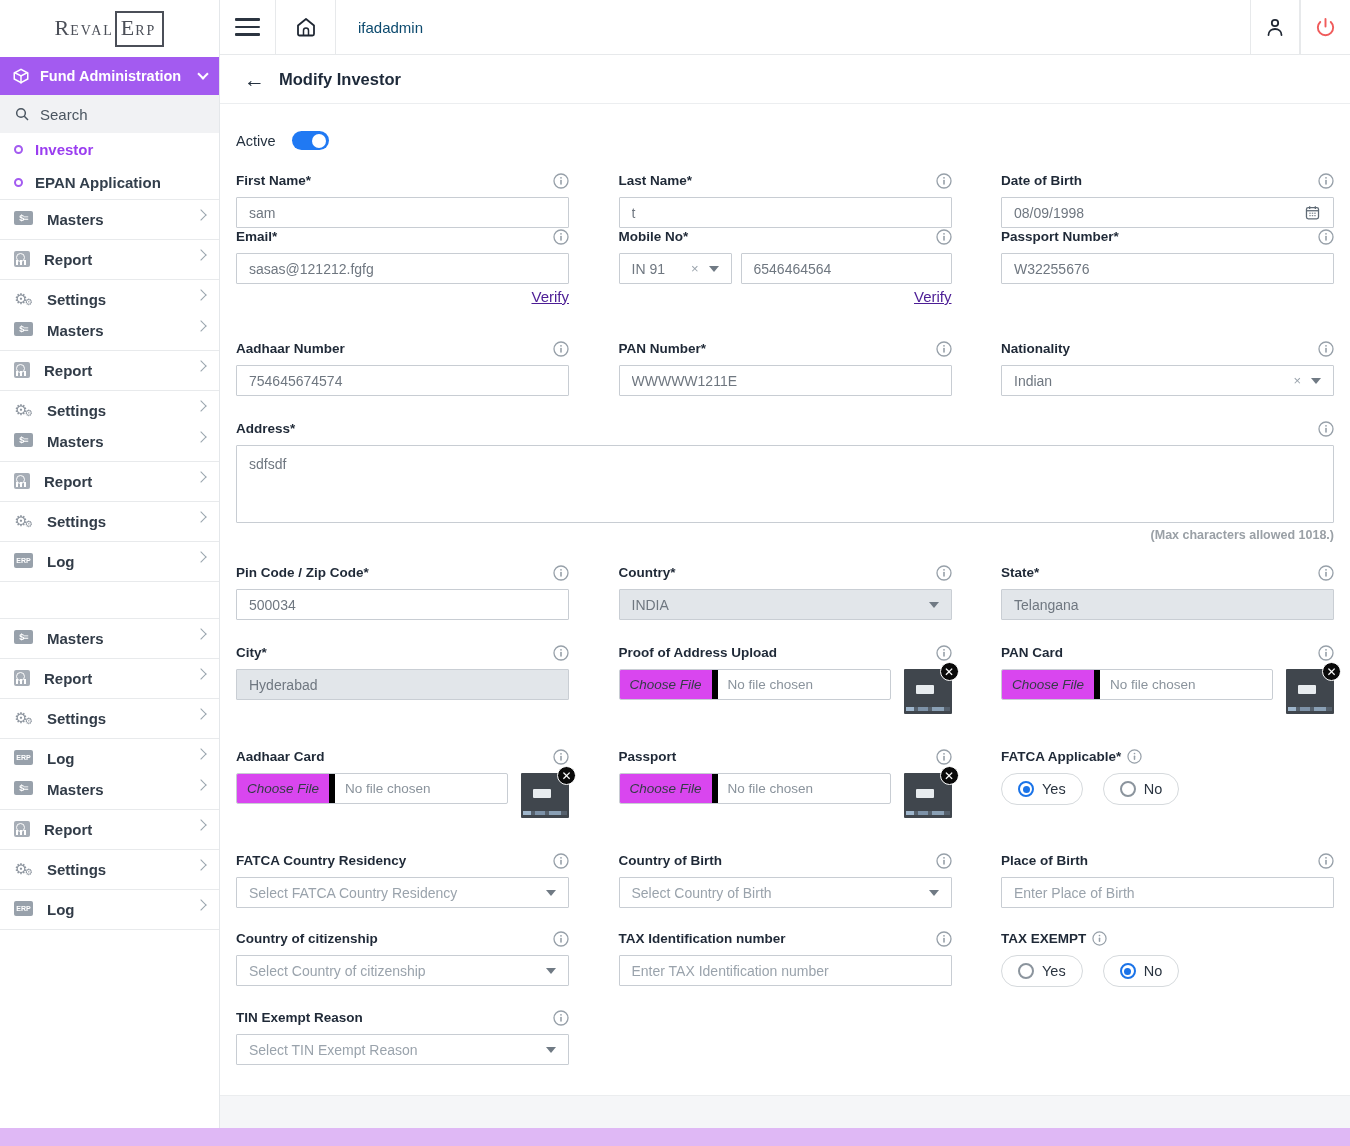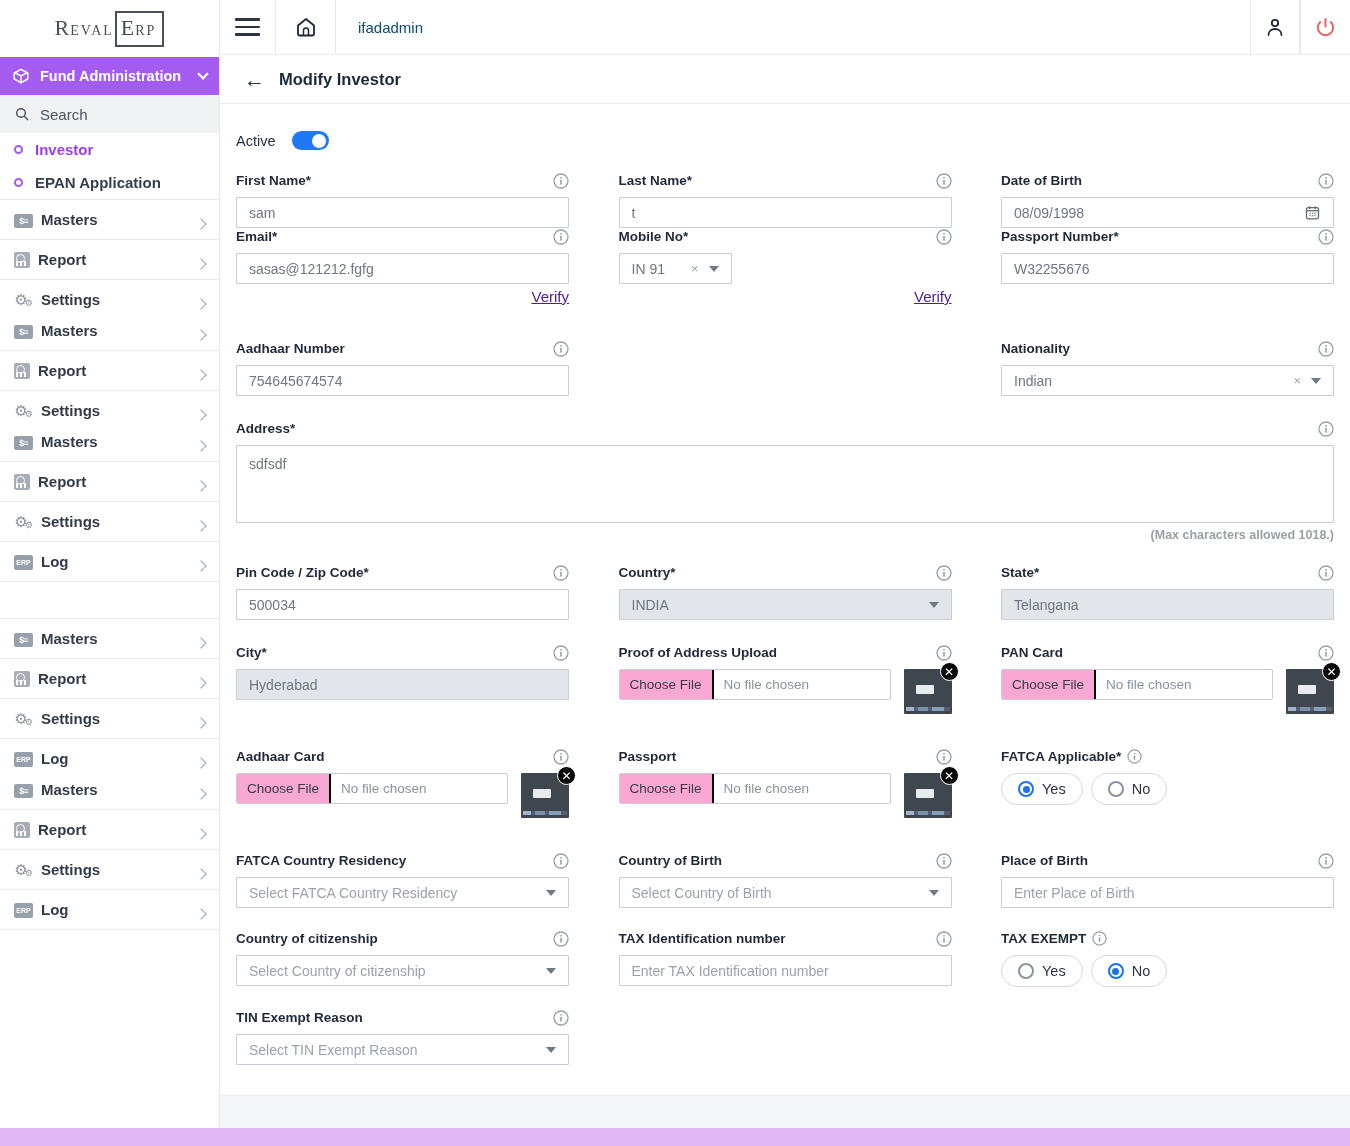--- a/index.html
+++ b/index.html
@@ -17,21 +17,21 @@
   .module-head .mlabel { font-size:14.5px; font-weight:bold; flex:1; }
   .chev-down { width:8px; height:8px; border-right:2px solid #fff; border-bottom:2px solid #fff; transform:rotate(45deg); margin-top:-4px; }
   .search-bar { height:38px; background:#f1f2f4; display:flex; align-items:center; gap:10px; padding:16px 14px; }
   .search-bar input { border:none; background:transparent; outline:none; font-size:15px; color:#3a4450; width:150px; }
   .search-bar input::placeholder { color:#4a5560; }
   .qlink { display:flex; align-items:center; gap:12px; padding:8px 14px; font-size:15px; font-weight:bold; color:#333f4c; }
   .qlink .dot { width:9px; height:9px; border-radius:50%; border:2px solid #a35bf0; }
   .qlink.active { color:#9a3df0; }
   .menu { border-top:1px solid #e8eaec; }
   .srow { border-bottom:1px solid #e8eaec; padding:4px 0; }
-  .sitem { display:flex; align-items:flex-end; gap:8px; padding:7px 14px; cursor:pointer; }
+  .sitem { display:flex; align-items:flex-start; gap:14px; padding:7px 14px; cursor:pointer; }
   .slabel { flex:1; font-size:15px; font-weight:bold; color:#323c48; }
   .chev { width:8px; height:8px; border-top:1.5px solid #9aa5ae; border-right:1.5px solid #9aa5ae; transform:rotate(45deg); }
   .menu-gap { height:36px; }
   .mi { width:19px; height:16px; display:inline-flex; align-items:center; justify-content:center; flex:0 0 auto; }
   .mi-masters { background:#98a1ab; border-radius:2px; height:14px; }
   .mi-masters::before { content:"$\2261"; color:#fff; font-size:9px; font-weight:bold; letter-spacing:-1px; }
   .mi-report { position:relative; background:#a6adb6; border-radius:2px; height:16px; width:16px; }
   .mi-report::before { content:""; position:absolute; left:2px; top:2px; width:7px; height:7px; border:1.5px solid #fff; border-radius:50%; }
   .mi-report::after { content:""; position:absolute; left:2px; bottom:2px; width:11px; height:5px;
      background:linear-gradient(90deg,#fff 0 2px,transparent 2px 4px,#fff 4px 6px,transparent 6px 8px,#fff 8px 10px,transparent 10px); }
@@ -77,28 +77,28 @@
   .sel-right { display:flex; align-items:center; }
   .verify { position:absolute; right:0; top:60px; font-size:15px; color:#4c1d95; text-decoration:underline; cursor:pointer; }
   .mobile-ctls { display:flex; gap:9px; }
   .mobile-ctls .cc { width:113px; }
   .mobile-ctls .num { flex:1; }
   textarea.ctl { height:78px; padding:10px 12px; resize:none; font-family:"Liberation Sans",sans-serif; }
   .addr-note { text-align:right; font-size:12.5px; color:#9aa0a6; font-weight:bold; margin-top:5px; }
 
   .file-wrap { display:flex; align-items:flex-start; gap:13px; }
   .file-box { flex:1; height:31px; border:1px solid #c8cdd3; border-radius:2px; display:flex; align-items:center; overflow:hidden; cursor:pointer; }
-  .file-btn { padding:0 10px; font-size:13.5px; color:#343c46; border-right:2px solid #000000; height:100%; display:flex; align-items:center; background:#f9a8d4; white-space:nowrap; }
+  .file-btn { padding:0 10px; font-size:13.5px; color:#343c46; border-right:6px solid #000000; height:100%; display:flex; align-items:center; background:#d946ef; white-space:nowrap;font-style:italic; }
   .file-status { padding:0 10px; font-size:13.5px; color:#8a939c; white-space:nowrap; }
   .thumb { position:relative; width:48px; height:45px; background:#40464d; border-radius:1px; flex:0 0 auto; }
   .thumb::before { content:""; position:absolute; left:12px; top:16px; width:18px; height:9px; background:#e8ecef; border-radius:1px; box-shadow:0 11px 0 -7px #5a80a8, 0 -9px 0 -6px #6a7078, -7px -4px 0 -6px #c2a24a; }
   .thumb::after { content:""; position:absolute; left:2px; bottom:3px; width:44px; height:4px; background:linear-gradient(90deg,#9fb6cc 0 8px,#55606c 8px 12px,#7d92a8 12px 22px,#55606c 22px 26px,#8aa0b5 26px 38px,#55606c 38px); }
   .thumb-x { position:absolute; right:-7px; top:-7px; width:19px; height:19px; background:#0a0a0a; border-radius:50%; color:#fff; font-size:12px; display:flex; align-items:center; justify-content:center; cursor:pointer; border:1px solid #fff; }
 
-  .radio-group { display:flex; gap:8px; margin-top:3px; }
+  .radio-group { display:flex; gap:20px; margin-top:3px; }
   .radio-pill { display:flex; align-items:center; gap:8px; border:1px solid #d6dadd; border-radius:18px; padding:7px 16px; cursor:pointer; }
   .rdot { width:16px; height:16px; border-radius:50%; border:2px solid #8b949d; position:relative; background:#fff; }
   .rdot.checked { border-color:#1a73e8; }
   .rdot.checked::after { content:""; position:absolute; left:2.5px; top:2.5px; width:7px; height:7px; border-radius:50%; background:#1a73e8; }
   .radio-pill span.rlabel { font-size:14.5px; color:#2a3440; }
 
   
   .footer-gray { position:absolute; left:220px; top:1095px; width:1130px; height:33px; background:#f5f6f8; border-top:1px solid #ebedef; }
   .footer-purple { position:absolute; left:0; top:1128px; width:1350px; height:18px; background:#dfb8f5; }
 
@@ -383,20 +383,21 @@
             </svg>
           </div>
         <div class="mobile-ctls">
           <div class="ctl sel cc">
             <span>IN 91</span>
             <span class="sel-right">
                 <span class="clear-x">×</span>
                 <span class="caret"></span>
               </span>
           </div>
+          <input class="ctl num" value="6546464564" style="">
         </div>
         <span class="verify">Verify</span>
       </div>
       <div class="field">
         <div class="lbl-row">
             <span class="lbl">Passport Number*</span>
           <svg width="16" height="16" viewBox="0 0 16 16">
               <circle cx="8" cy="8" r="7" fill="none" stroke="#97a0a9" stroke-width="1.3"></circle>
               <circle cx="8" cy="4.8" r="0.9" fill="#97a0a9"></circle>
               <rect x="7.2" y="6.8" width="1.6" height="5" rx="0.8" fill="#97a0a9"></rect>
@@ -410,20 +411,31 @@
       <div class="field">
         <div class="lbl-row">
             <span class="lbl">Aadhaar Number</span>
           <svg width="16" height="16" viewBox="0 0 16 16">
               <circle cx="8" cy="8" r="7" fill="none" stroke="#97a0a9" stroke-width="1.3"></circle>
               <circle cx="8" cy="4.8" r="0.9" fill="#97a0a9"></circle>
               <rect x="7.2" y="6.8" width="1.6" height="5" rx="0.8" fill="#97a0a9"></rect>
             </svg>
           </div>
         <input class="ctl" value="754645674574" style="">
+      </div>
+      <div class="field">
+        <div class="lbl-row">
+            <span class="lbl">PAN Number*</span>
+          <svg width="16" height="16" viewBox="0 0 16 16">
+              <circle cx="8" cy="8" r="7" fill="none" stroke="#97a0a9" stroke-width="1.3"></circle>
+              <circle cx="8" cy="4.8" r="0.9" fill="#97a0a9"></circle>
+              <rect x="7.2" y="6.8" width="1.6" height="5" rx="0.8" fill="#97a0a9"></rect>
+            </svg>
+          </div>
+        <input class="ctl" value="WWWWW1211E" style="">
       </div>
       <div class="field">
         <div class="lbl-row">
             <span class="lbl">Nationality</span>
           <svg width="16" height="16" viewBox="0 0 16 16">
               <circle cx="8" cy="8" r="7" fill="none" stroke="#97a0a9" stroke-width="1.3"></circle>
               <circle cx="8" cy="4.8" r="0.9" fill="#97a0a9"></circle>
               <rect x="7.2" y="6.8" width="1.6" height="5" rx="0.8" fill="#97a0a9"></rect>
             </svg>
           </div>

